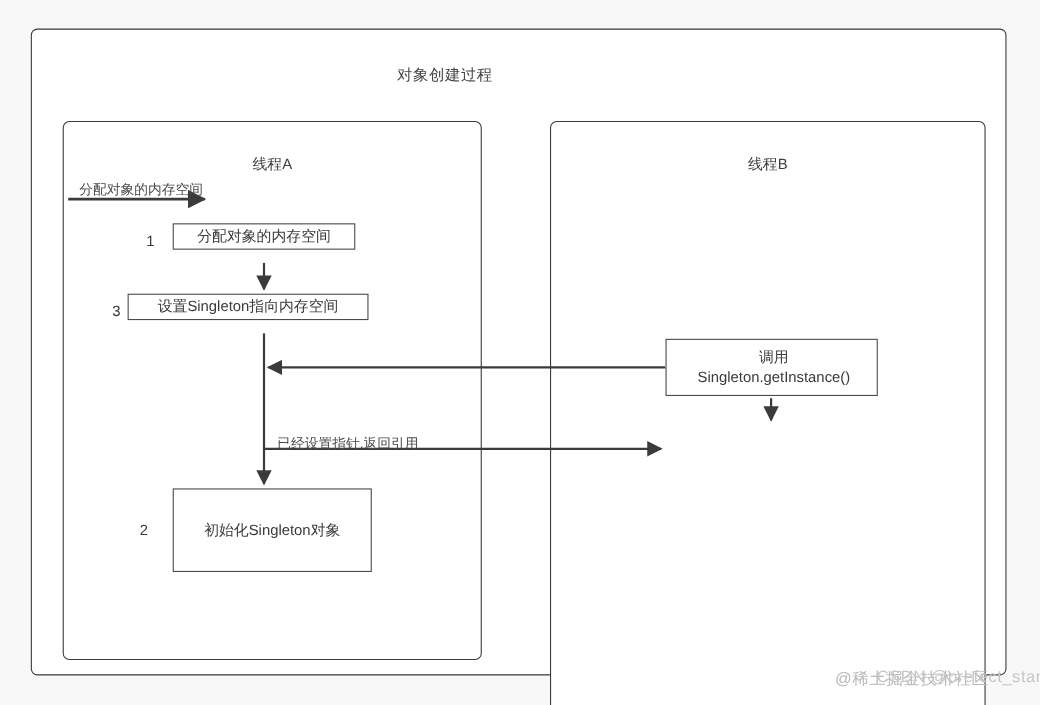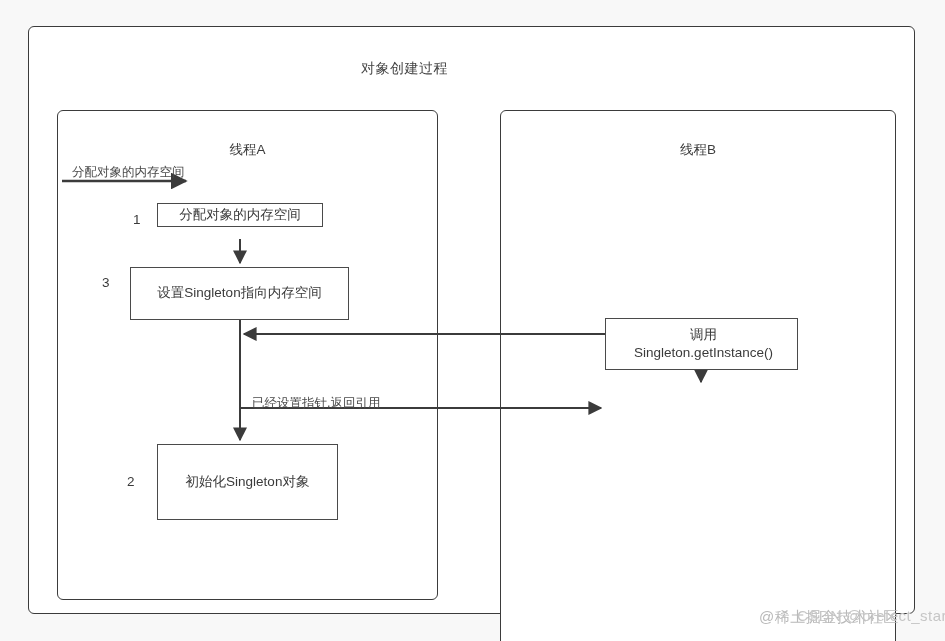--- a/index.html
+++ b/index.html
@@ -68,23 +68,23 @@
     align-items: center;
     justify-content: center;
     text-align: center;
     font-size: 13.5px;
     color: #3a3a3a;
     line-height: 1.35;
     padding: 2px 6px;
     z-index: 3;
   }
   .node-alloc     { left: 157px; top: 203px; width: 166px; height: 24px; }
-  .node-setptr    { left: 130px; top: 267px; width: 219px; height: 53px; }
+  .node-setptr    { left: 116px; top: 267px; width: 219px; height: 24px; }
   .node-init      { left: 157px; top: 444px; width: 181px; height: 76px; }
-  .node-getinst   { left: 605px; top: 318px; width: 193px; height: 52px; padding-left: 10px; }
+  .node-getinst   { left: 605px; top: 308px; width: 193px; height: 52px; padding-left: 10px; }
   .node-useuninit { left: 605px; top: 386px; width: 193px; height: 46px; }
 
   .step-num {
     position: absolute;
     font-size: 13.5px;
     color: #3a3a3a;
     z-index: 3;
   }
   .step-1 { left: 133px; top: 212px; }
   .step-3 { left: 102px; top: 275px; }

